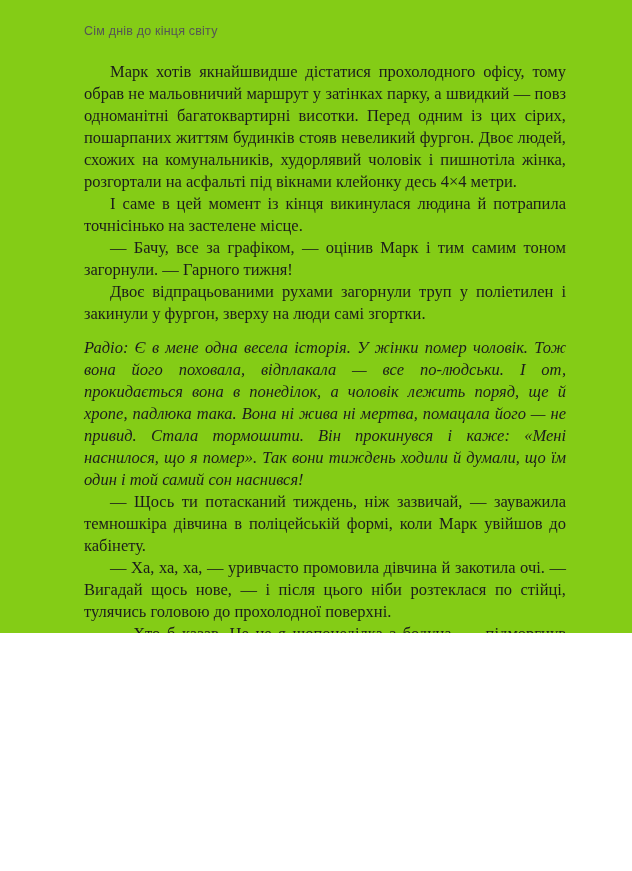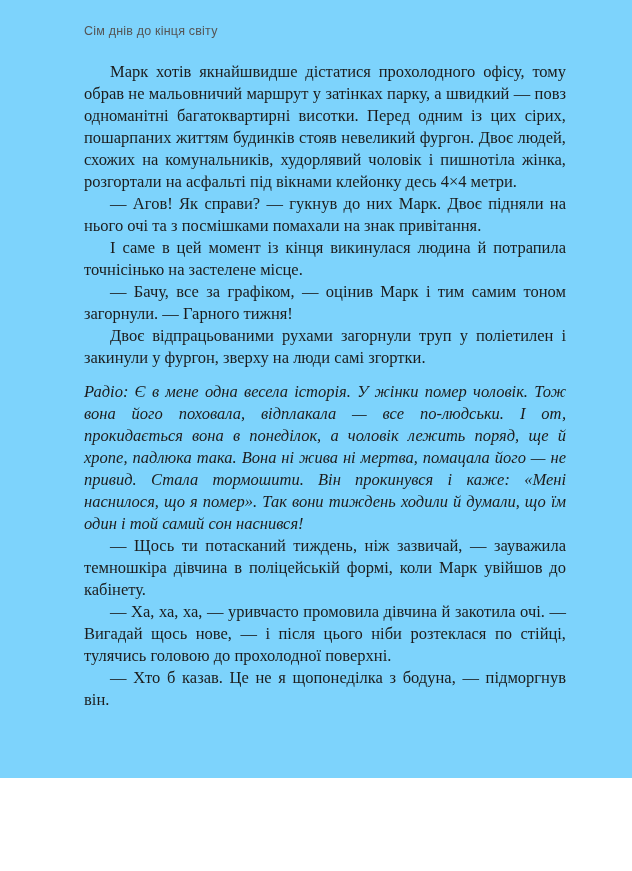--- a/index.html
+++ b/index.html
@@ -3,22 +3,22 @@
 <meta charset="utf-8">
 <style>
   html, body {
     margin: 0;
     padding: 0;
     background: #ffffff;
   }
   .page {
     position: relative;
     width: 632px;
-    height: 778px;
-    background: #7dd3fc;
+    height: 633px;
+    background: #84cc16;
     overflow: hidden;
     font-family: "Liberation Serif", serif;
     color: #1c1c1c;
   }
   .running-header {
     position: absolute;
     left: 84px;
     top: 24px;
     font-family: "Liberation Sans", sans-serif;
     font-size: 12.5px;
@@ -62,21 +62,20 @@
 </style>
 </head>
 <body>
 
 <div class="page">
 
   <div class="running-header">Сім днів до кінця світу</div>
 
   <div class="body-text" id="body-text">
       <p>Марк хотів якнайшвидше дістатися прохолодного офісу, тому обрав не мальовничий маршрут у затінках парку, а швидкий — повз одноманітні багатоквартирні висотки. Перед одним із цих сірих, пошарпаних життям будинків стояв невеликий фургон. Двоє людей, схожих на комунальників, худорлявий чоловік і пишнотіла жінка, розгортали на асфальті під вікнами клейонку десь 4×4 метри.</p>
-      <p>— Агов! Як справи? — гукнув до них Марк. Двоє підняли на нього очі та з посмішками помахали на знак привітання.</p>
       <p>І саме в цей момент із кінця викинулася людина й потрапила точнісінько на застелене місце.</p>
       <p>— Бачу, все за графіком, — оцінив Марк і тим самим тоном загорнули. — Гарного тижня!</p>
       <p>Двоє відпрацьованими рухами загорнули труп у поліетилен і закинули у фургон, зверху на люди самі згортки.</p>
       <p class="italic space-before" style="text-indent: 0px;">Радіо: Є в мене одна весела історія. У жінки помер чоловік. Тож вона його поховала, відплакала — все по-людськи. І от, прокидається вона в понеділок, а чоловік лежить поряд, ще й хропе, падлюка така. Вона ні жива ні мертва, помацала його — не привид. Стала тормошити. Він прокинувся і каже: «Мені наснилося, що я помер». Так вони тиждень ходили й думали, що їм один і той самий сон наснився!</p>
       <p>— Щось ти потасканий тиждень, ніж зазвичай, — зауважила темношкіра дівчина в поліцейській формі, коли Марк увійшов до кабінету.</p>
       <p>— Ха, ха, ха, — уривчасто промовила дівчина й закотила очі. — Вигадай щось нове, — і після цього ніби розтеклася по стійці, тулячись головою до прохолодної поверхні.</p>
       <p>— Хто б казав. Це не я щопонеділка з бодуна, — підморгнув він.</p>
     </div>
 
   <div class="page-number">5</div>

